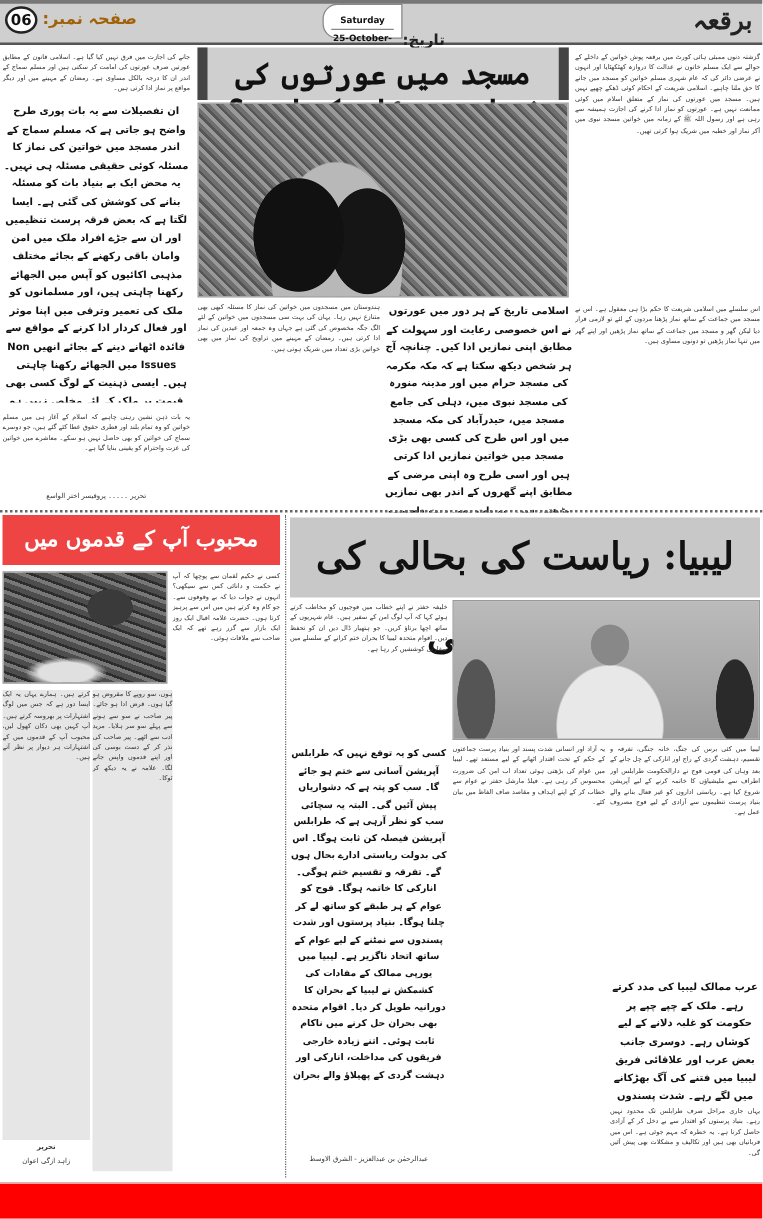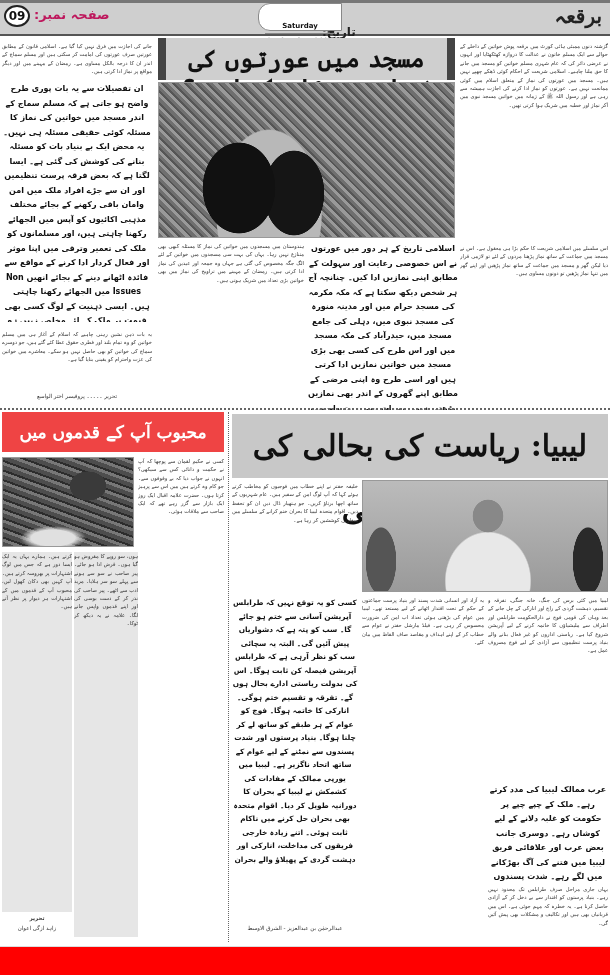--- a/index.html
+++ b/index.html
@@ -5,23 +5,23 @@
   * { box-sizing: border-box; margin: 0; padding: 0; }
   html, body { width: 610px; height: 975px; overflow: hidden; background: #fff; }
   body { position: relative; font-family: "DejaVu Sans", sans-serif; color: #111; }
 
   .abs { position: absolute; }
 
   
   .masthead { left: 0; top: 0; width: 610px; height: 36px; background: #cfcfcf; border-bottom: 2px solid #555; border-top: 3px solid #777; }
   .mast-logo { right: 8px; top: 4px; font-size: 20px; font-weight: bold; color: #222; direction: rtl; font-family: "DejaVu Serif", serif; }
   .mast-date-label { left: 322px; top: 9px; font-size: 12px; font-weight: bold; color: #222; direction: rtl; margin-top: 16px; }
-  .mast-datebox { left: 258px; top: 3px; width: 84px; height: 28px; background: #fff; border: 1px solid #888; border-radius: 12px 0 0 12px; text-align: center; font-size: 7px; font-weight: bold; line-height: 12px; padding-top: 16px; }
+  .mast-datebox { left: 258px; top: 3px; width: 64px; height: 28px; background: #fff; border: 1px solid #888; border-radius: 12px 0 0 12px; text-align: center; font-size: 7px; font-weight: bold; line-height: 12px; padding-top: 6px; }
   .mast-datebox .sep { border-top: 1px solid #888; margin: 1px 6px; }
-  .mast-page-label { left: 34px; top: 7px; font-size: 13px; font-weight: bold; color: #be185d; direction: rtl; }
+  .mast-page-label { left: 34px; top: 7px; font-size: 13px; font-weight: bold; color: #a16207; direction: rtl; }
   .mast-page-num { left: 4px; top: 5px; width: 26px; height: 22px; border: 2px solid #222; border-radius: 50%; background: #fff; font-size: 12px; font-weight: bold; text-align: center; line-height: 18px; }
 
   
   .col { direction: rtl; text-align: justify; font-size: 5.2px; line-height: 8.4px; color: #333; overflow: hidden; }
   .col.gray { background: #e6e6e6; }
   .col-bold { direction: rtl; text-align: center; font-size: 8px; line-height: 14.5px; font-weight: bold; color: #111; overflow: hidden; }
 
   
   .hl1 { left: 158px; top: 38px; width: 297px; height: 42px; background: #cfcfcf; }
   .hl1 .bar-l, .hl1 .bar-r { position: absolute; top: 0; width: 8px; height: 42px; background: #444; }
@@ -64,21 +64,21 @@
 
 <div class="abs masthead"></div>
 <div class="abs mast-logo">برقعہ</div>
 <div class="abs mast-date-label">تاریخ:</div>
 <div class="abs mast-datebox">
   <div>Saturday</div>
   <div class="sep"></div>
   <div>25-October-2025</div>
 </div>
 <div class="abs mast-page-label">صفحہ نمبر:</div>
-<div class="abs mast-page-num">09</div>
+<div class="abs mast-page-num">06</div>
 
 <div class="abs col" style="left:460px; top:42px; width:148px; height:200px;">گزشتہ دنوں ممبئی ہائی کورٹ میں برقعہ پوش خواتین کے داخلے کے حوالے سے ایک مسلم خاتون نے عدالت کا دروازہ کھٹکھٹایا اور انہوں نے عرضی دائر کی کہ عام شہری مسلم خواتین کو مسجد میں جانے کا حق ملنا چاہیے۔ اسلامی شریعت کے احکام کوئی ڈھکے چھپے نہیں ہیں۔ مسجد میں عورتوں کی نماز کے متعلق اسلام میں کوئی ممانعت نہیں ہے۔ عورتوں کو نماز ادا کرنے کی اجازت ہمیشہ سے رہی ہے اور رسول اللہ ﷺ کے زمانہ میں خواتین مسجد نبوی میں آکر نماز اور خطبہ میں شریک ہوا کرتی تھیں۔</div>
 <div class="abs col" style="left:460px; top:244px; width:148px; height:160px;">اس سلسلے میں اسلامی شریعت کا حکم بڑا ہی معقول ہے۔ اس نے مسجد میں جماعت کے ساتھ نماز پڑھنا مردوں کے لئے تو لازمی قرار دیا لیکن گھر و مسجد میں جماعت کے ساتھ نماز پڑھیں اور اپنے گھر میں تنہا نماز پڑھیں تو دونوں مساوی ہیں۔</div>
 
 <div class="abs hl1">
   <div class="bar-l"></div>
   <div class="bar-r"></div>
   <div class="txt">مسجد میں عورتوں کی نماز، مسئلہ کیا ہے؟</div>
 </div>
 <div class="abs img-mosque"></div>

